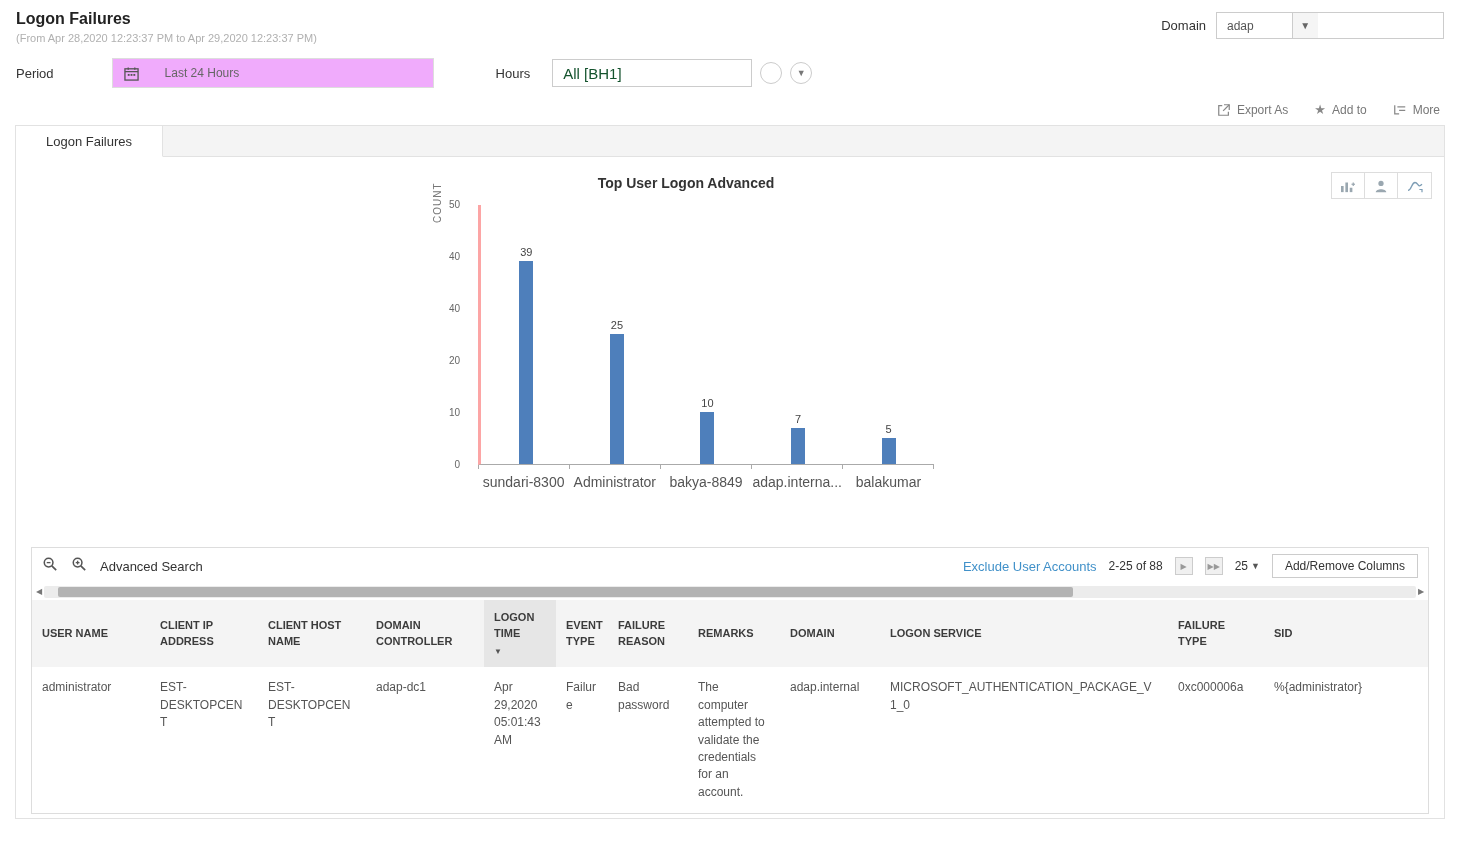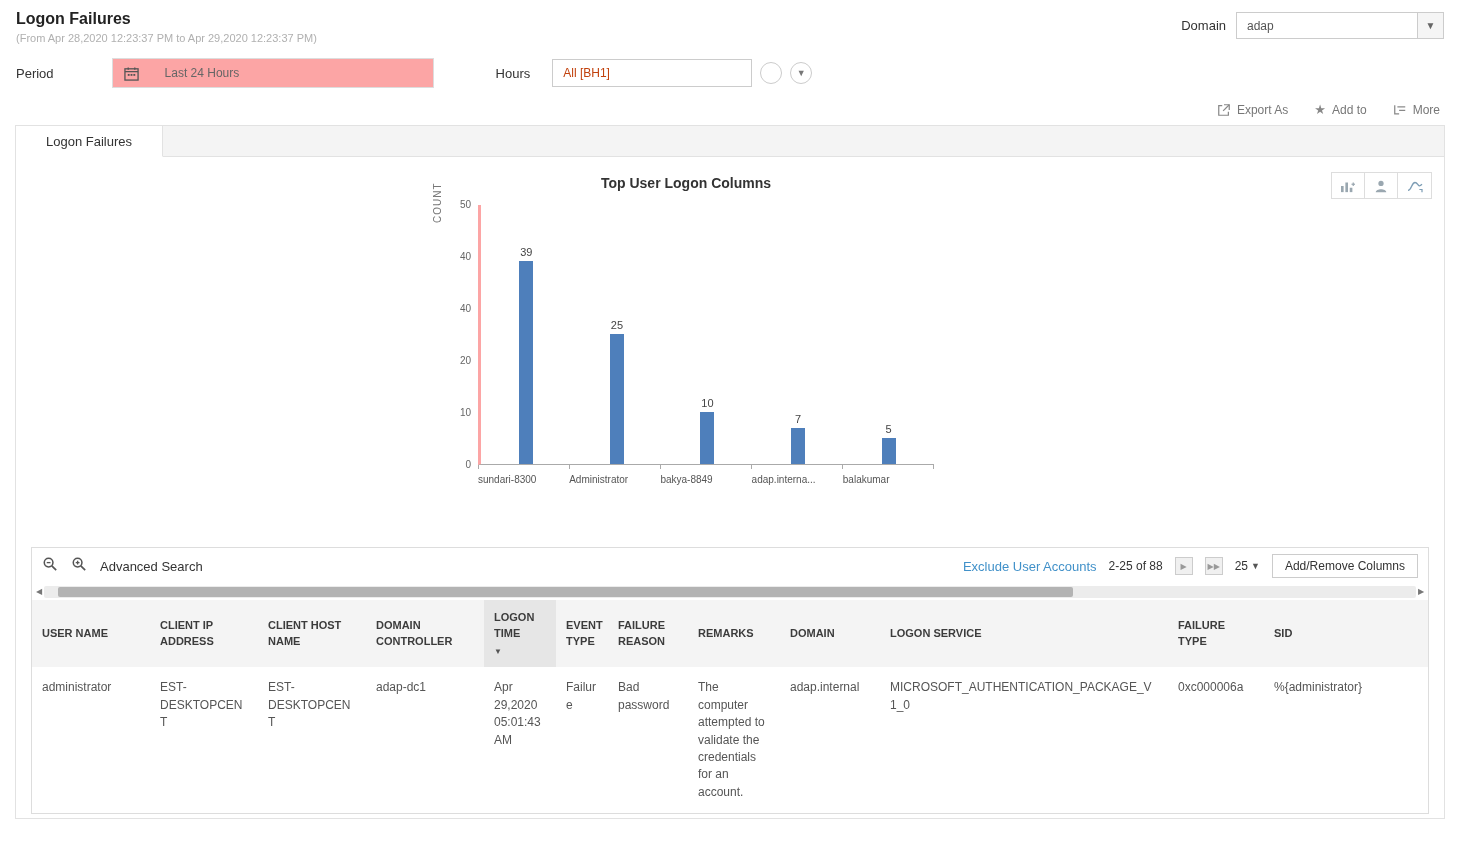--- a/index.html
+++ b/index.html
@@ -7,33 +7,33 @@
     font-family:"Liberation Sans", sans-serif; color:#333; }
 
   .page { width:1460px; height:855px; position:relative; }
 
   
   .top-header { display:flex; justify-content:space-between; align-items:flex-start; padding:10px 16px 0 16px; }
   .page-title { font-size:16px; font-weight:bold; color:#222; }
   .subtitle { font-size:11px; color:#b0b0b0; margin-top:4px; }
   .domain-wrap { display:flex; align-items:center; gap:10px; margin-top:2px; }
   .domain-label { font-size:13px; color:#333; }
-  .combo { width:208px; height:27px; border:1px solid #ccc; background:#fff; display:flex; align-items:center; justify-content:space-between; cursor:pointer; }
+  .combo { width:228px; height:27px; border:1px solid #ccc; background:#fff; display:flex; align-items:center; cursor:pointer;gap:38px; }
   .combo .combo-text { font-size:12px; color:#555; padding-left:10px; }
   .combo .combo-btn { width:26px; height:100%; border-left:1px solid #ccc; background:#f5f5f5; display:flex; align-items:center; justify-content:center; color:#666; font-size:10px; }
 
   
   .filter-row { display:flex; align-items:center; padding:14px 16px 0 16px; }
   .filter-label { font-size:13px; color:#333; }
-  .period-box { margin-left:58px; width:322px; height:30px; border:1px solid #ddd; background:#fca5a5; display:flex; align-items:center; cursor:pointer;text-align:right; }
+  .period-box { margin-left:58px; width:322px; height:30px; border:1px solid #ddd; background:#f0abfc; display:flex; align-items:center; cursor:pointer;text-align:right; }
   .period-box .cal { width:38px; display:flex; align-items:center; justify-content:center; color:#555; }
   .period-box .period-text { font-size:12px; color:#666; margin-left:14px; }
   .hours-label { margin-left:62px;text-align:right; }
   .hours-box { margin-left:22px; width:200px; height:28px; border:1px solid #ccc; background:#fff; display:flex; align-items:center; justify-content:space-between; cursor:pointer; }
-  .hours-box .hours-text { font-size:12px; color:#c2410c; padding-left:10px; }
+  .hours-box .hours-text { font-size:15px; color:#14532d; padding-left:10px; }
   .hours-chevcircle { width:22px; height:22px; border:1px solid #ccc; border-radius:50%; background:#fff; display:flex; align-items:center; justify-content:center; color:#777; font-size:9px; margin-left:8px; cursor:pointer; }
 
   
   .actions-row { display:flex; justify-content:flex-end; align-items:center; gap:26px; padding:14px 20px 8px 16px; }
   .action-btn { display:flex; align-items:center; gap:6px; font-size:12px; color:#777; cursor:pointer; }
   .action-btn svg { display:block; }
 
   
   .content-box { margin:0 15px; border:1px solid #e2e2e2; height:694px; background:#fff; }
   .tabstrip { height:31px; background:#f4f4f4; border-bottom:1px solid #e2e2e2; display:flex; }
@@ -43,30 +43,30 @@
   .chart-section { position:relative; height:382px; background:#fff; }
   .chart-title { position:absolute; top:18px; left:420px; width:500px; text-align:center; font-size:14px; font-weight:bold; color:#333; }
   .chart-icon-group { position:absolute; top:15px; right:12px; display:flex; border:1px solid #ddd; background:#fff; }
   .chart-icon-cell { width:33px; height:25px; display:flex; align-items:center; justify-content:center; border-right:1px solid #ddd; cursor:pointer; color:#8aa0ad; }
   .chart-icon-cell:last-child { border-right:none; }
 
   .chart-area { position:absolute; top:48px; left:418px; display:flex; }
   .ylabel { width:16px; position:relative; }
   .ylabel span { position:absolute; top:18px; left:-2px; transform:rotate(-90deg); transform-origin:left top; font-size:10px; color:#777; letter-spacing:1px; white-space:nowrap; }
   .yaxis { width:28px; position:relative; height:260px; }
-  .yaxis .ytick { position:absolute; right:7px; font-size:10px; color:#666; }
+  .yaxis .ytick { position:absolute; right:18px; font-size:10px; color:#666; }
   .plotwrap { width:456px; }
   .plot { height:260px; border-left:3px solid #fca5a5; border-bottom:1px solid #aaa; display:flex; align-items:flex-end; }
   .bar-col { flex:1; height:100%; display:flex; flex-direction:column; justify-content:flex-end; align-items:center; cursor:pointer; }
   .bar-value { font-size:11px; color:#444; margin-bottom:3px; }
   .bar { width:14px; background:#4e7fbb; }
   .tickrow { display:flex; height:4px; border-left:1px solid #aaa; }
   .tickrow div { flex:1; border-right:1px solid #aaa; }
   .xlabels { display:flex; padding-top:5px; }
-  .xlabels div { flex:1; text-align:left; font-size:10px; color:#555; white-space:nowrap; overflow:hidden; }
+  .xlabels div { flex:1; text-align:center; font-size:14px; color:#555; white-space:nowrap; overflow:hidden; }
 
   
   .table-wrap { margin:8px 15px 0 15px; border:1px solid #ddd; background:#fff; }
   .table-toolbar { height:36px; display:flex; align-items:center; justify-content:space-between; padding:0 10px;gap:12px; }
   .toolbar-left { display:flex; align-items:center; gap:12px; }
   .toolbar-left svg { cursor:pointer; }
   .adv-label { font-size:13px; color:#333; cursor:pointer; }
   .toolbar-right { display:flex; align-items:center; gap:12px; }
   .exclude-link { font-size:13px; color:#4191c9; cursor:pointer; text-decoration:none; }
   .pag-text { font-size:12px; color:#333; }
@@ -170,21 +170,21 @@
     </div>
   </div>
 
   <div class="content-box">
 
     <div class="tabstrip">
       <div class="tab">Logon Failures</div>
     </div>
 
     <div class="chart-section">
-      <div class="chart-title">Top User Logon Columns</div>
+      <div class="chart-title">Top User Logon Advanced</div>
 
       <div class="chart-icon-group">
         <div class="chart-icon-cell">
           <svg width="16" height="14" viewBox="0 0 18 16">
               <rect x="1" y="8" width="3" height="7" fill="#9aa7b0"></rect>
               <rect x="6" y="4" width="3" height="11" fill="#9aa7b0"></rect>
               <rect x="11" y="10" width="3" height="5" fill="#9aa7b0"></rect>
               <line x1="15" y1="4" x2="15" y2="8" stroke="#9aa7b0" stroke-width="1.4"></line>
               <line x1="13" y1="6" x2="17" y2="6" stroke="#9aa7b0" stroke-width="1.4"></line>
             </svg>

